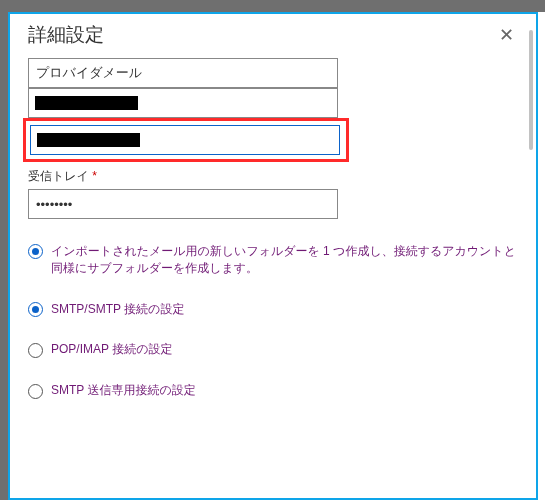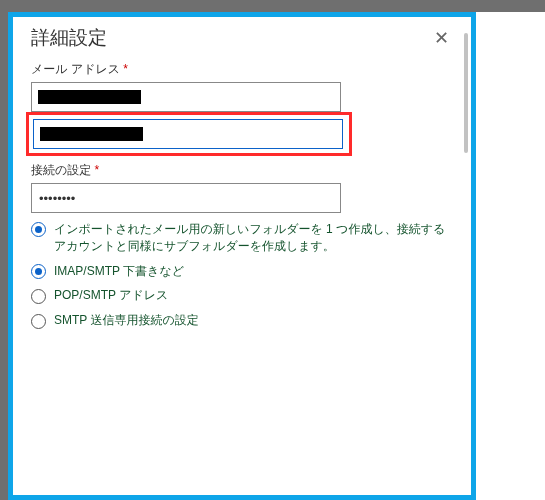--- a/index.html
+++ b/index.html
@@ -23,24 +23,24 @@
   .backdrop-top {
     position: absolute;
     left: 8px; top: 0;
     width: 537px; height: 12px;
     background: #6f6f6f;
   }
   .panel {
     position: absolute;
     left: 8px;
     top: 12px;
-    width: 468px;
+    width: 530px;
     height: 488px;
     background: #fff;
-    border: 5px solid #0ea5e9;
+    border: 2px solid #0ea5e9;
     padding: 8px 0 0 0;
     overflow: hidden;
   }
   .panel-inner {
     padding: 0 18px;
     height: 100%;
     overflow-y: hidden;
   }
   .scroll-track {
     position: absolute;
@@ -103,23 +103,23 @@
     margin-left: -5px;
   }
   .highlight-box .text-input {
     border: 1px solid #0b62c9;
     width: 310px;
   }
   .radio-group, .radio-row {
     display: flex;
     align-items: flex-start;
     gap: 8px;
-    margin: 8px 0;
+    margin: 24px 0;
     font-size: 12px;
-    color: #14532d;
+    color: #701a75;
     line-height: 1.4;
   }
   .radio-row { align-items: center; }
   .radio {
     width: 15px; height: 15px;
     border: 1px solid #555;
     border-radius: 50%;
     flex: 0 0 15px;
     position: relative;
     margin-top: 1px;
@@ -151,50 +151,50 @@
 <div class="panel">
   <div class="scroll-track"></div>
   <div class="panel-inner">
 
     <div class="header">
       <div class="title">詳細設定</div>
       <div class="close-btn">✕</div>
     </div>
 
     
-
-    
-    <div class="field-label required">メール アドレス</div>
+    <input class="text-input" value="プロバイダメール" style="">
+
+    
     <input class="text-input redacted" value="█" style="">
 
     
     <div class="highlight-box">
       <input class="text-input redacted" value="█" style="">
     </div>
 
     
-    <div class="field-label required">接続の設定</div>
+    <div class="field-label required">受信トレイ</div>
     <input class="text-input" value="••••••••" style="">
 
     
 
     <div class="radio-group group1">
       <div class="radio checked"></div>
       <div class="radio-label">インポートされたメール用の新しいフォルダーを 1 つ作成し、接続するアカウントと同様にサブフォルダーを作成します。</div>
     </div>
 
     
 
     <div class="radio-row">
       <div class="radio checked"></div>
-      <div class="radio-label">IMAP/SMTP 下書きなど</div>
+      <div class="radio-label">SMTP/SMTP 接続の設定</div>
     </div>
     <div class="radio-row">
       <div class="radio"></div>
-      <div class="radio-label">POP/SMTP アドレス</div>
+      <div class="radio-label">POP/IMAP 接続の設定</div>
     </div>
     <div class="radio-row">
       <div class="radio"></div>
       <div class="radio-label">SMTP 送信専用接続の設定</div>
     </div>
 
     
     
     
 

